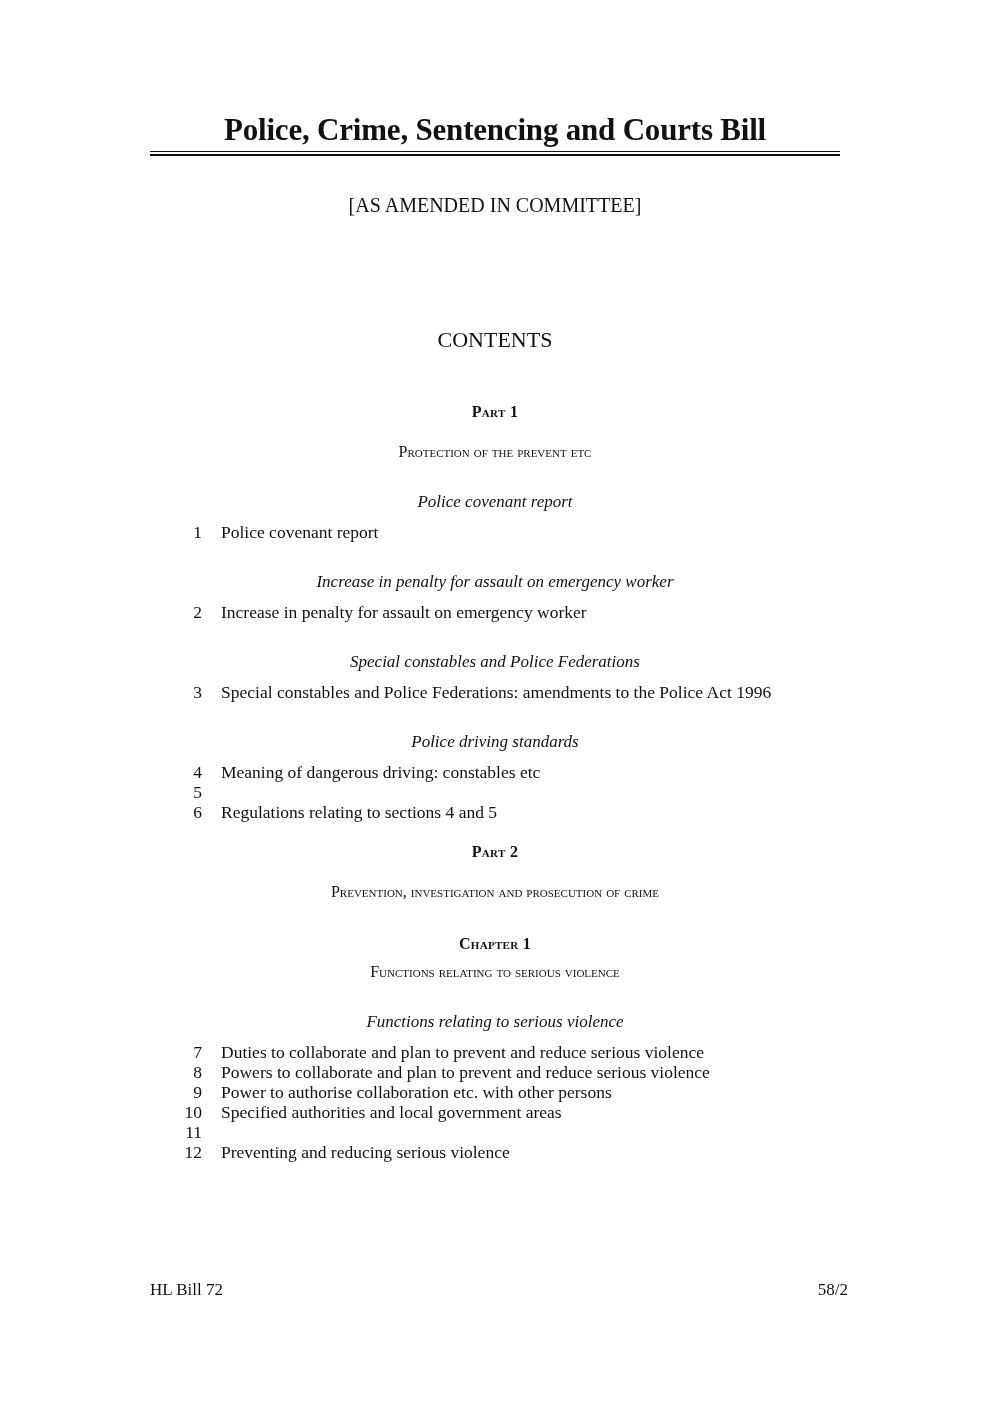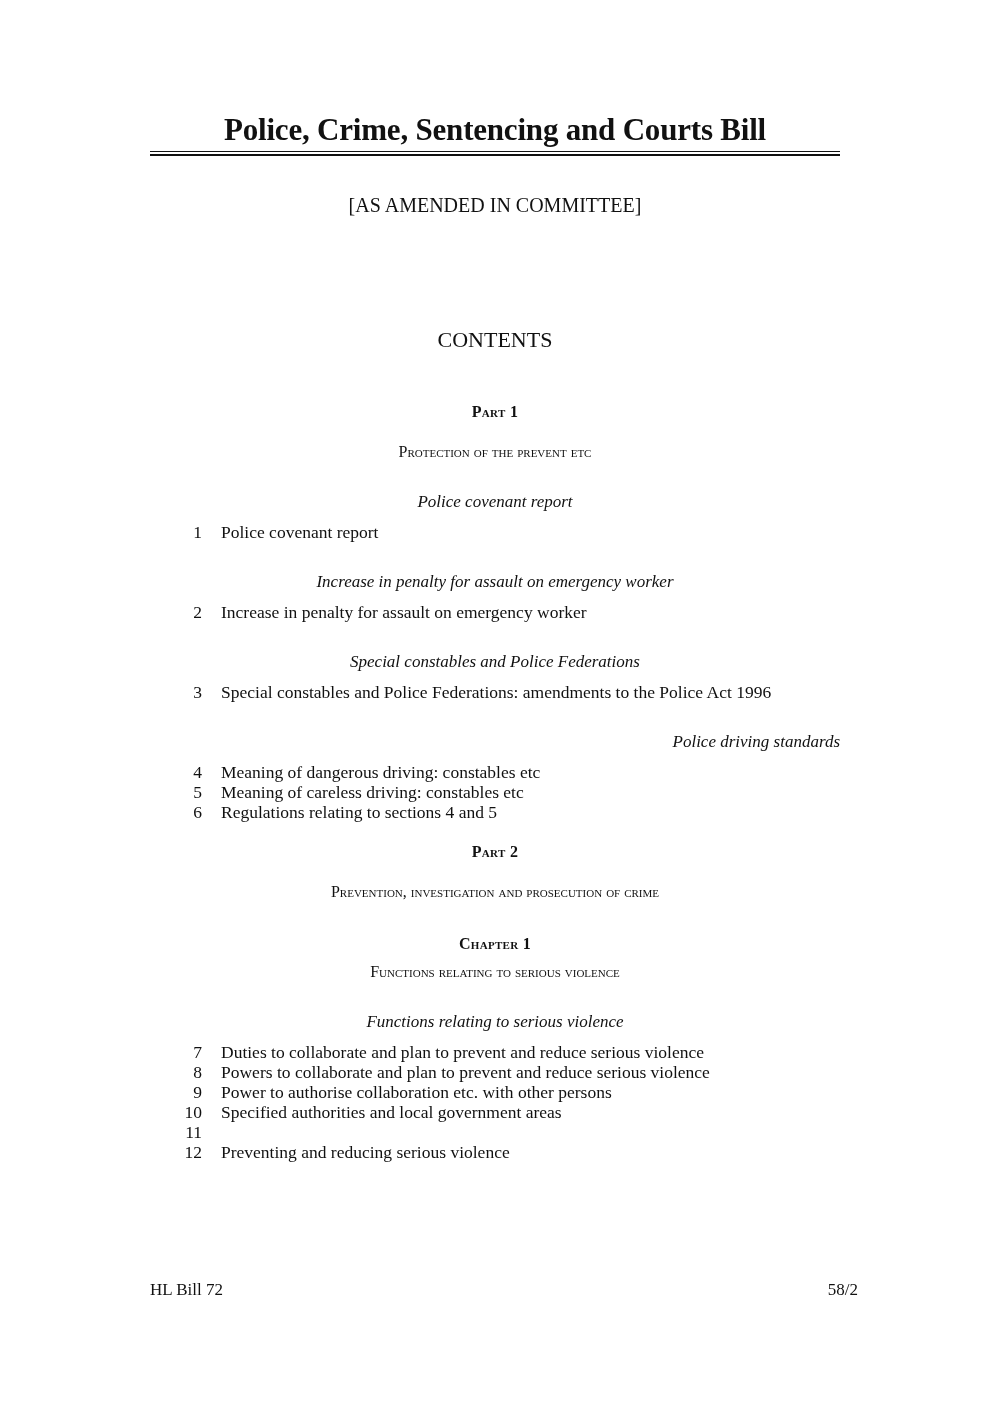--- a/index.html
+++ b/index.html
@@ -34,21 +34,21 @@
     font-family: "Liberation Serif", serif; font-style: italic; font-size: 17px; line-height: 22px;
   }
   .entry {
     position: absolute; left: 150px; width: 700px; height: 20px;
     font-family: "Liberation Serif", serif; font-size: 17.5px; line-height: 20px; white-space: nowrap;
   }
   .entry .num { position: absolute; left: 0; width: 52px; text-align: right; }
   .entry .txt { position: absolute; left: 71px; }
 
   .footer-left { left: 150px; top: 1279px; font-family: "Liberation Serif", serif; font-size: 17px; line-height: 22px; }
-  .footer-right { right: 133px; top: 1279px; font-family: "Liberation Serif", serif; font-size: 17px; line-height: 22px; text-align: left; }
+  .footer-right { right: 143px; top: 1279px; font-family: "Liberation Serif", serif; font-size: 17px; line-height: 22px; text-align: left; }
 </style>
 </head>
 <body>
 
 <div class="page">
 
   <div class="abs center title">Police, Crime, Sentencing and Courts Bill</div>
   <div class="abs rule-thin"></div>
   <div class="abs rule-thick"></div>
 
@@ -70,28 +70,27 @@
     <span class="num">2</span>
     <span class="txt">Increase in penalty for assault on emergency worker</span>
   </div>
 
   <div class="abs center cross" style="top:651px;">Special constables and Police Federations</div>
   <div class="entry" style="top:682px;">
     <span class="num">3</span>
     <span class="txt">Special constables and Police Federations: amendments to the Police Act 1996</span>
   </div>
 
-  <div class="abs center cross" style="top:731px;text-align:right;">Police driving standards</div>
+  <div class="abs center cross" style="top:731px;">Police driving standards</div>
   <div class="entry" style="top:762px;">
     <span class="num">4</span>
     <span class="txt">Meaning of dangerous driving: constables etc</span>
   </div>
   <div class="entry" style="top:782px;">
     <span class="num">5</span>
-    <span class="txt">Meaning of careless driving: constables etc</span>
   </div>
   <div class="entry" style="top:802px;">
     <span class="num">6</span>
     <span class="txt">Regulations relating to sections 4 and 5</span>
   </div>
 
   <div class="abs center part-head" style="top:841px;">Part 2</div>
   <div class="abs center part-title" style="top:881px;">Prevention, investigation and prosecution of crime</div>
 
   <div class="abs center part-head" style="top:921px;margin-top:12px;">Chapter 1</div>

